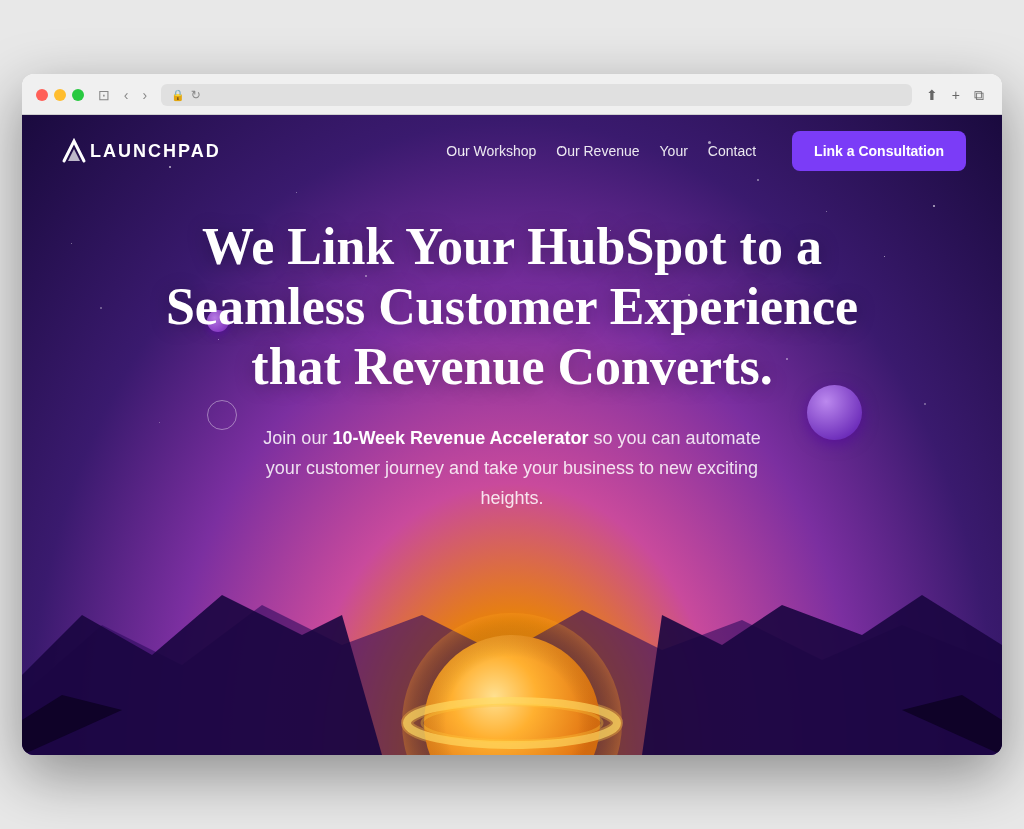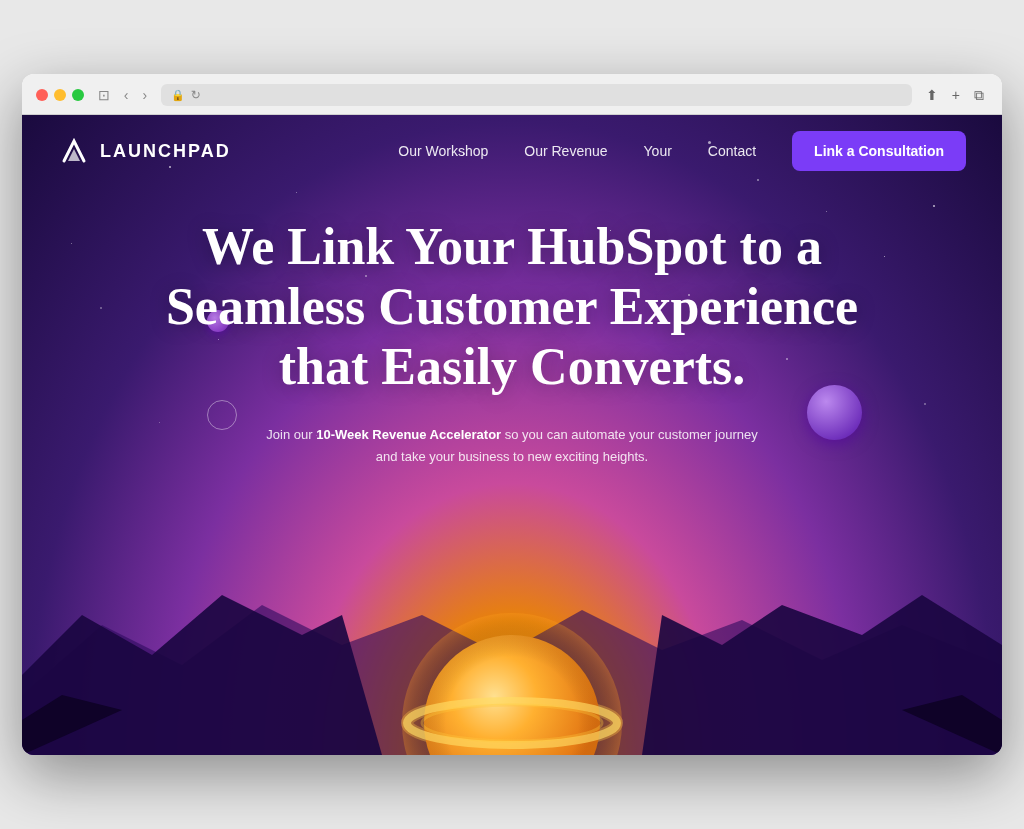--- a/index.html
+++ b/index.html
@@ -196,41 +196,40 @@
       z-index: 10;
       display: flex;
       align-items: center;
       padding: 0 36px;
       height: 72px;
     }
 
     .logo-area {
       display: flex;
       align-items: center;
-      gap: 10px;
       flex-shrink: 0;
     }
 
     .logo-icon {
       width: 32px;
       height: 32px;
     }
 
     .logo-text {
       color: white;
       font-size: 18px;
       font-weight: 700;
       letter-spacing: 2px;
       text-transform: uppercase;
     }
 
     .nav-links {
       display: flex;
       align-items: center;
-      gap: 36px;
+      gap: 20px;
       margin-left: auto;
       margin-right: 36px;
     }
 
     .nav-link {
       color: rgba(255,255,255,0.9);
       font-size: 14px;
       font-weight: 400;
       cursor: pointer;
       text-decoration: none;
@@ -262,21 +261,21 @@
       font-weight: 800;
       line-height: 1.15;
       font-family: Georgia, 'Times New Roman', serif;
       max-width: 700px;
       margin: 0 auto;
       text-shadow: 0 2px 20px rgba(0,0,0,0.3);
     }
 
     .hero-subtitle {
       color: rgba(255,255,255,0.85);
-      font-size: 13px;
+      font-size: 18px;
       line-height: 1.65;
       max-width: 500px;
       margin: 28px auto 16px;
     }
 
     .hero-subtitle strong {
       font-weight: 700;
       color: white;
     }
   </style>
@@ -391,19 +390,19 @@
         <a class="nav-link">Our Workshop</a>
         <a class="nav-link">Our Revenue</a>
         <a class="nav-link">Your</a>
         <a class="nav-link">Contact</a>
       </div>
 
       <button class="nav-cta">Link a Consultation</button>
     </nav>
 
     <div class="hero-content">
-      <h1 class="hero-title">We Link Your HubSpot to a Seamless Customer Experience that Easily Converts.</h1>
+      <h1 class="hero-title">We Link Your HubSpot to a Seamless Customer Experience that Revenue Converts.</h1>
       <p class="hero-subtitle">
         <span>Join our </span><strong>10-Week Revenue Accelerator</strong><span> so you can automate your customer journey and take your business to new exciting heights.</span>
       </p>
     </div>
   </div>
 </div>
 
 </body></html>

